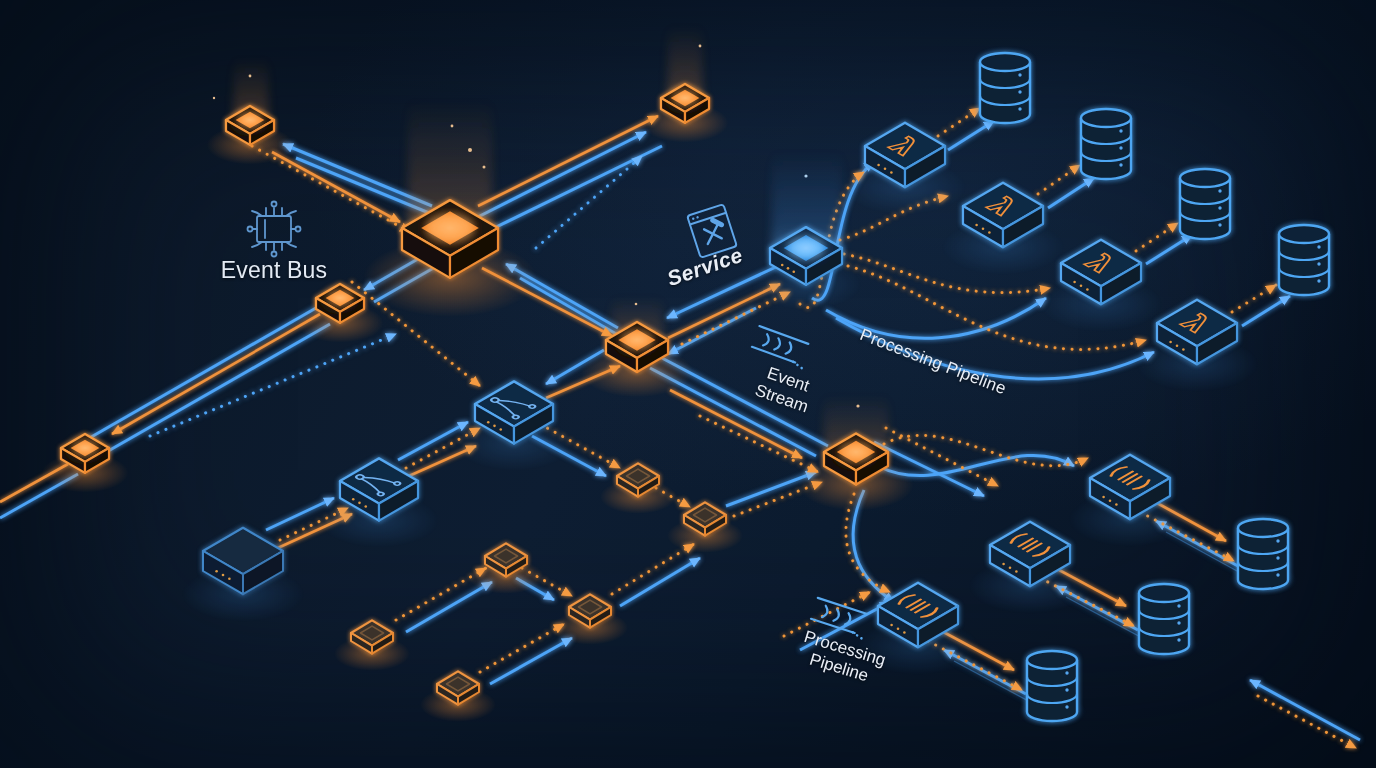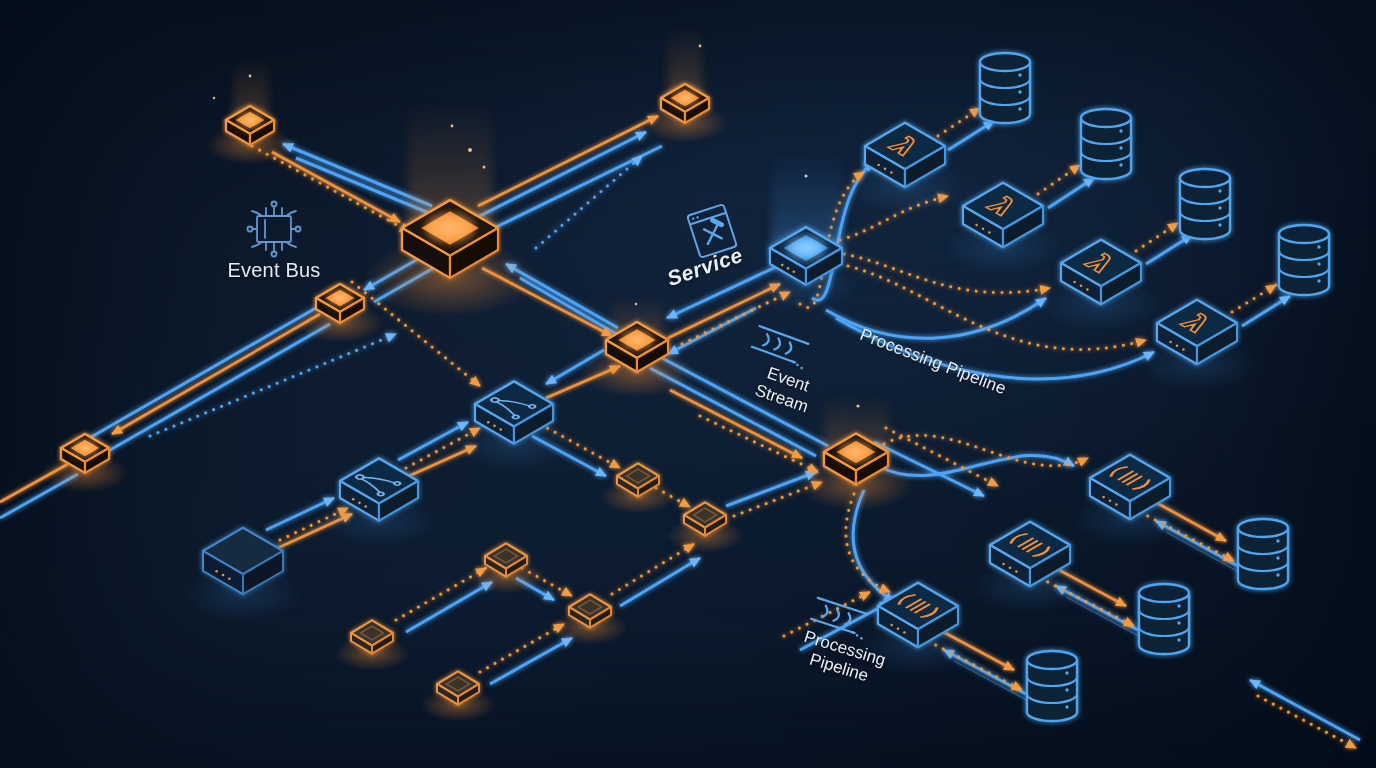--- a/index.html
+++ b/index.html
@@ -32,21 +32,21 @@
   .srv-top{fill:#14293f;stroke:#4186c8;stroke-width:2.2;stroke-linejoin:round;}
   .srv-left{fill:#0e1f33;stroke:#4186c8;stroke-width:2;stroke-linejoin:round;}
   .srv-right{fill:#0a1827;stroke:#3a78b4;stroke-width:2;stroke-linejoin:round;}
   .db-body{fill:#0d2034;stroke:#4ea6f2;stroke-width:2.4;}
   .db-top{fill:#0f2338;stroke:#4ea6f2;stroke-width:2.4;}
   .db-band{fill:none;stroke:#4ea6f2;stroke-width:2.2;}
   .lam{font:600 30px "DejaVu Sans",sans-serif;fill:none;stroke:#f1913a;stroke-width:1.7;}
   .qg,.rg{fill:none;stroke-linecap:round;}
   
   .lbl{position:absolute;color:#e9eef6;white-space:nowrap;text-shadow:0 1px 3px rgba(0,0,0,.65);}
-  .lbl-event-bus{left:274px;top:270px;transform:translate(-50%,-50%);font-size:20px;color:#e4ebf4;letter-spacing:.2px;}
+  .lbl-event-bus{left:274px;top:270px;transform:translate(-50%,-50%);font-size:23px;color:#e4ebf4;letter-spacing:.2px;}
   .lbl-service{left:705px;top:267px;transform:translate(-50%,-50%) rotate(-19deg);font-size:21px;font-style:italic;font-weight:600;letter-spacing:.5px;}
   .lbl-event-stream{left:785px;top:389px;transform:translate(-50%,-50%) rotate(19deg);font-size:17px;text-align:center;line-height:1.15;}
   .lbl-pp-top{left:933px;top:362px;transform:translate(-50%,-50%) rotate(21deg);font-size:17px;letter-spacing:.3px;}
   .lbl-pp-bottom{left:842px;top:658px;transform:translate(-50%,-50%) rotate(17deg);font-size:17px;text-align:center;line-height:1.15;}
 </style>
 </head>
 <body>
 
 <div class="stage">
   <svg id="diagram" width="1376" height="768" viewBox="0 0 1376 768">

